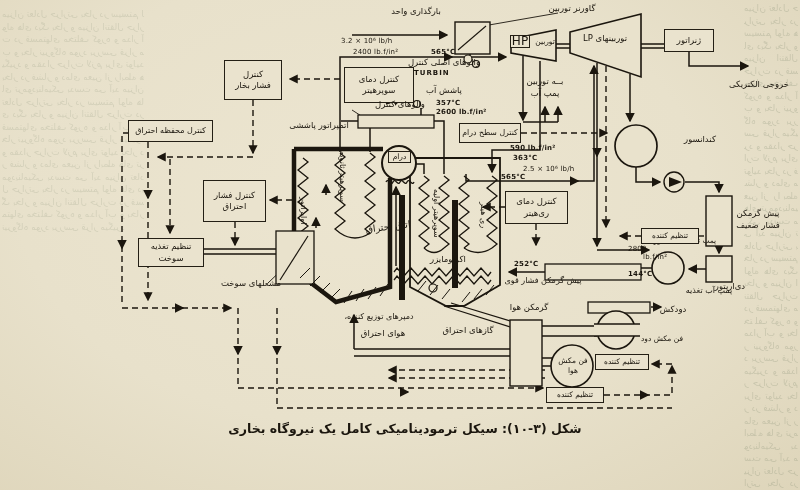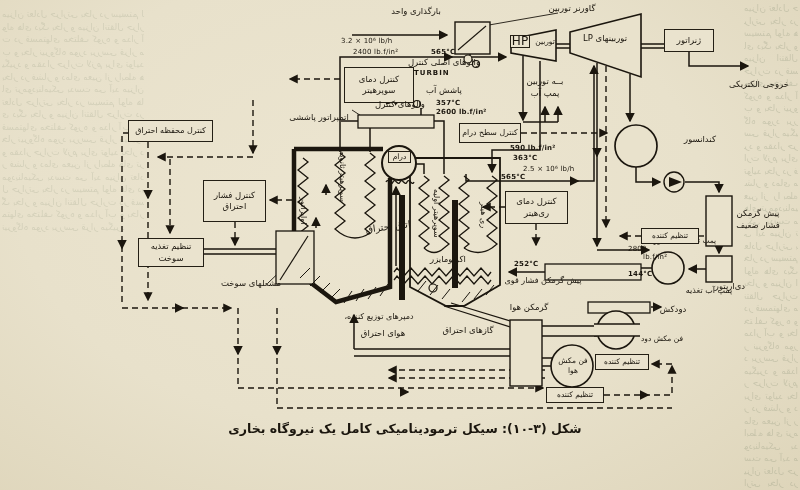--- a/index.html
+++ b/index.html
@@ -191,29 +191,33 @@
   </div>
   <div class="lb" style="left:720px;top:79px;width:78px;">خروجی الکتریکی</div>
   <div class="num" style="left:329px;top:37px;font-weight:400;">3.2 × 10⁶ lb/h</div>
   <div class="num" style="left:341px;top:48px;font-weight:400;">2400 lb.f/in²</div>
   <div class="num" style="left:419px;top:48px;">565°C</div>
   <div class="lb" style="left:394px;top:57px;width:100px;">والوهای اصلی کنترل</div>
   <div class="num" style="left:402px;top:69px;letter-spacing:1px;">TURBIN</div>
   <div class="lb" style="left:520px;top:76px;width:50px;">بــه توربین</div>
   <div class="lb" style="left:520px;top:88px;width:50px;">پمپ آب</div>
 
+  <div class="bx" style="left:224px;top:60px;width:58px;height:40px;">
+    <div>کنترل</div>
+    <div>فشار بخار</div>
+  </div>
   <div class="bx" style="left:344px;top:67px;width:70px;height:36px;">
     <div>کنترل دمای</div>
     <div>سوپرهیتر</div>
   </div>
   <div class="lb" style="left:422px;top:85px;width:44px;">پاشش آب</div>
   <div class="num" style="left:424px;top:99px;">357°C</div>
   <div class="num" style="left:424px;top:108px;">2600 lb.f/in²</div>
   <div class="lb" style="left:370px;top:99px;width:60px;">والوهای کنترل</div>
-  <div class="lb" style="left:278px;top:112px;width:82px;">اتمپراتور پاششی</div>
+  <div class="lb" style="left:278px;top:120px;width:82px;">اتمپراتور پاششی</div>
 
   <div class="drumlb" style="left:388px;top:151px;width:23px;height:12px;">درام</div>
   <div class="bx" style="left:459px;top:123px;width:62px;height:20px;font-size:7.8px;">
     <div>کنترل سطح درام</div>
   </div>
   <div class="num" style="left:498px;top:144px;">590 lb.f/in²</div>
   <div class="num" style="left:501px;top:154px;">363°C</div>
   <div class="num" style="left:511px;top:165px;font-weight:400;">2.5 × 10⁶ lb/h</div>
   <div class="num" style="left:489px;top:173px;">565°C</div>
   <div class="bx" style="left:505px;top:191px;width:63px;height:33px;">

